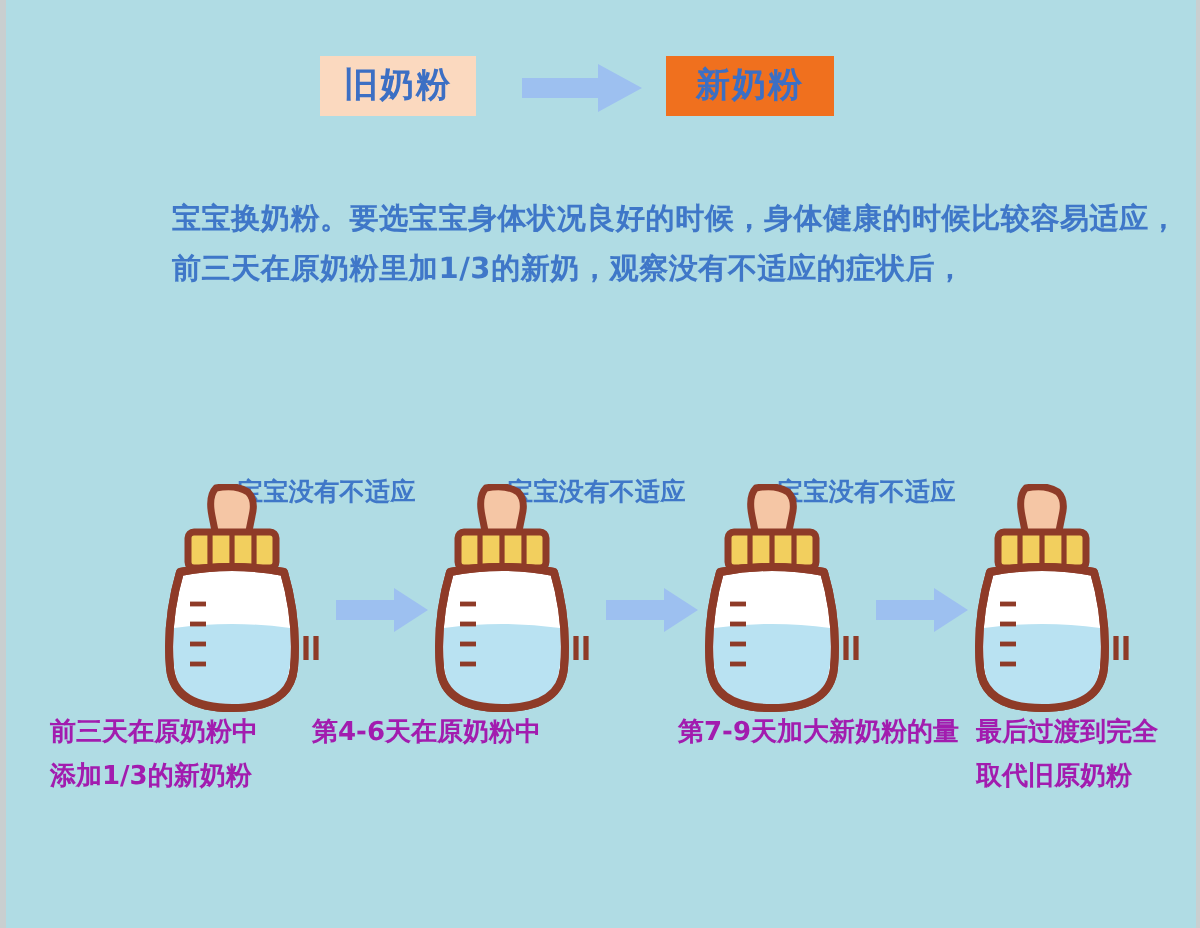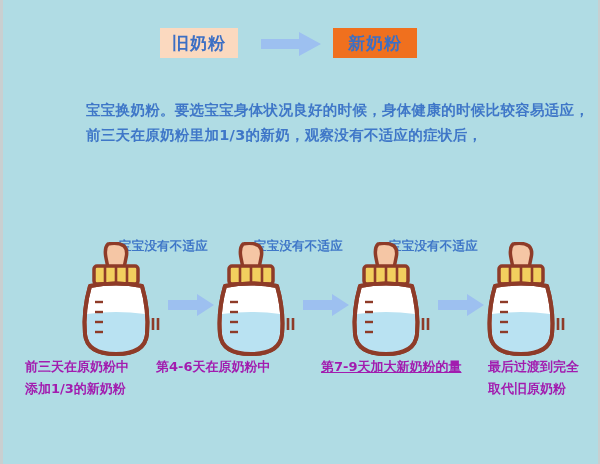--- a/index.html
+++ b/index.html
@@ -141,21 +141,21 @@
     width: 150px;
     color: #a21caf;
     font-size: 13px;
     font-weight: bold;
     line-height: 22px;
     text-align: left;
   }
   .caption-line { white-space: nowrap; }
   .caption-1 { left: 22px; }
   .caption-2 { left: 153px; }
-  .caption-3 { left: 318px; text-decoration: underline; }
+  .caption-3 { left: 336px; }
   .caption-4 { left: 485px; }
 </style>
 </head>
 <body>
 
 <div class="canvas">
 
   <div class="badge badge-old">
     <span>旧奶粉</span>
   </div>

